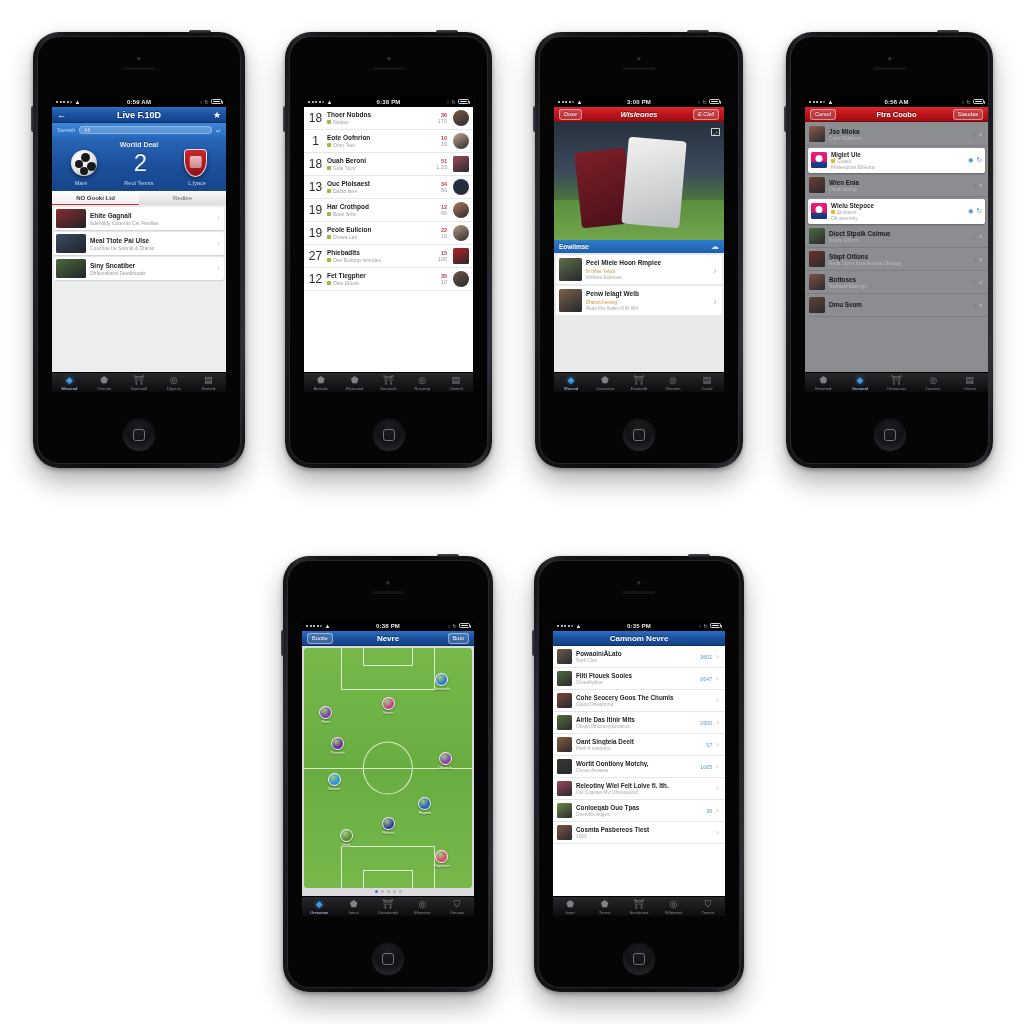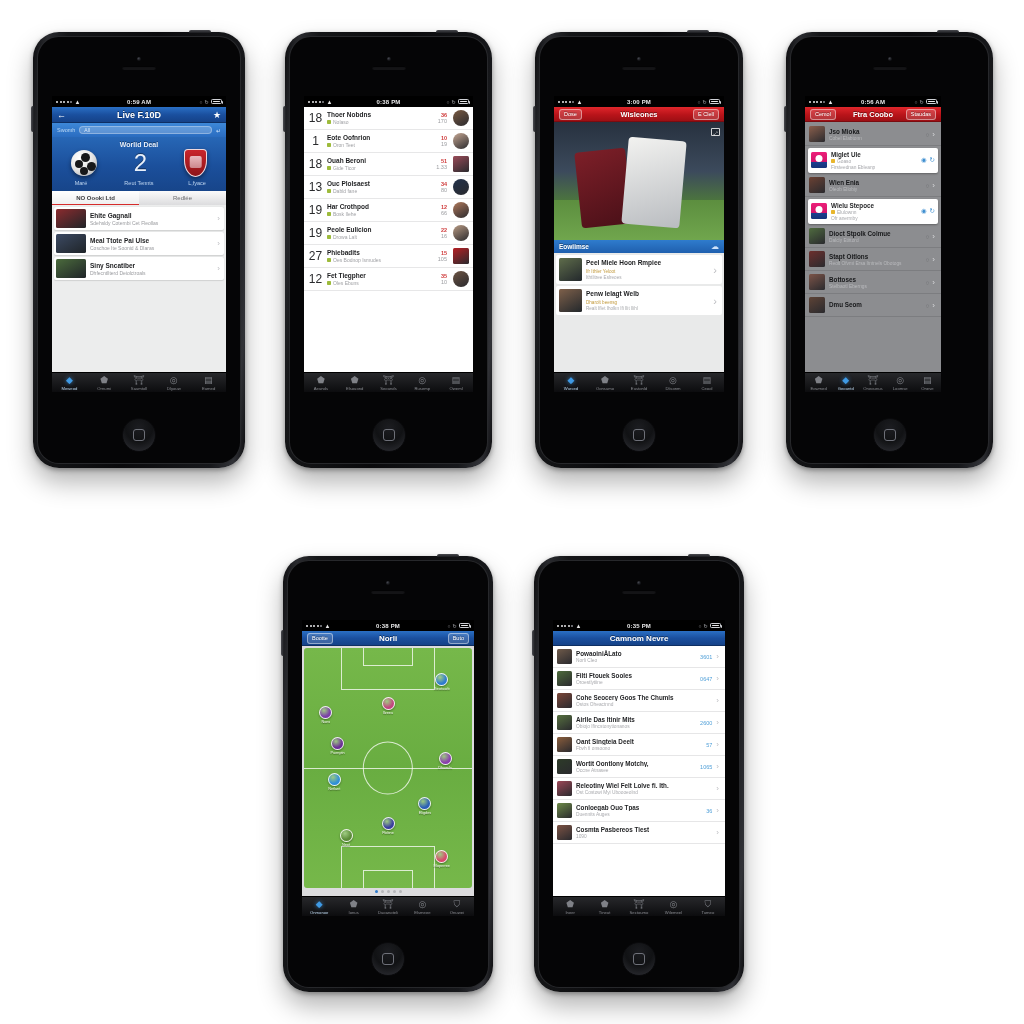--- a/index.html
+++ b/index.html
@@ -514,21 +514,21 @@
           </div>
           <div class="sb-time">3:00 PM</div>
           <div class="sb-right">
             <span class="sb-icn">○</span>
             <span class="sb-icn">↻</span>
             <div class="battery">
               <i></i>
             </div>
           </div>
         </div>
-        <div class="navbar nav-red" style="height: 15px; flex: 0 0 15px;">
+        <div class="navbar nav-red" style="height: 15px; flex: 0 0 15px; font-style: italic;">
           <span class="nav-btn blur" style="font-size: 5.5px; padding: 1.5px 4px;">Dose</span>
           <div class="nav-title blur" style="font-size: 7.5px;">Wisleones</div>
           <span class="nav-btn blur" style="font-size: 5.5px; padding: 1.5px 4px; margin-left: auto;">E Clell</span>
         </div>
         <div class="p3-hero" style="flex: 0 0 118px;">
           <div class="pitchband"></div>
           <div class="p3-p" style="left: 14%; top: 24%; width: 30%; height: 64%; background: linear-gradient(160deg, rgb(125, 31, 40), rgb(74, 16, 24)); border-radius: 4px; transform: rotate(-6deg);"></div>
           <div class="p3-p" style="left: 42%; top: 14%; width: 34%; height: 74%; background: linear-gradient(160deg, rgb(242, 242, 240), rgb(185, 188, 192)); border-radius: 4px; transform: rotate(5deg);"></div>
           <div class="p3-expand">⤢</div>
         </div>
@@ -580,21 +580,21 @@
         </div>
       </div>
       <div class="home-btn" style="bottom: 16px; width: 34px; height: 34px;">
         <div class="home-sq" style="width: 12px; height: 12px;"></div>
       </div>
     </div>
     <div class="phone" style="left: 786px; top: 32px; width: 207px; height: 436px;">
       <div class="bezel-inner"></div>
       <div class="camera" style="top: 25px; width: 4px; height: 4px;"></div>
       <div class="earpiece" style="top: 34px; width: 34px; height: 4px;"></div>
-      <div class="screen" style="left: 19px; top: 64px; width: 136px; height: 296px;">
+      <div class="screen" style="left: 19px; top: 64px; width: 183px; height: 296px;">
         <div class="statusbar">
           <div class="sb-left">
             <span class="sb-dot on"></span>
             <span class="sb-dot on"></span>
             <span class="sb-dot on"></span>
             <span class="sb-dot on"></span>
             <span class="sb-dot"></span>
             <span class="sb-wifi">▲</span>
           </div>
           <div class="sb-time">0:56 AM</div>
@@ -758,21 +758,21 @@
           <div class="sb-right">
             <span class="sb-icn">○</span>
             <span class="sb-icn">↻</span>
             <div class="battery">
               <i></i>
             </div>
           </div>
         </div>
         <div class="navbar nav-blue" style="height: 15px; flex: 0 0 15px;">
           <span class="nav-btn blur" style="font-size: 5.5px; padding: 1.5px 4px;">Bootte</span>
-          <div class="nav-title blur" style="font-size: 8px;">Norli</div>
+          <div class="nav-title blur" style="font-size: 8px;">Nevre</div>
           <span class="nav-btn blur" style="font-size: 5.5px; padding: 1.5px 4px; margin-left: auto;">Buto</span>
         </div>
         <div class="p5-wrap">
           <div class="pitch">
             <div class="pl halfway"></div>
             <div class="pl circle"></div>
             <div class="pl boxT"></div>
             <div class="pl boxB"></div>
             <div class="pl sixT"></div>
             <div class="pl sixB"></div>

